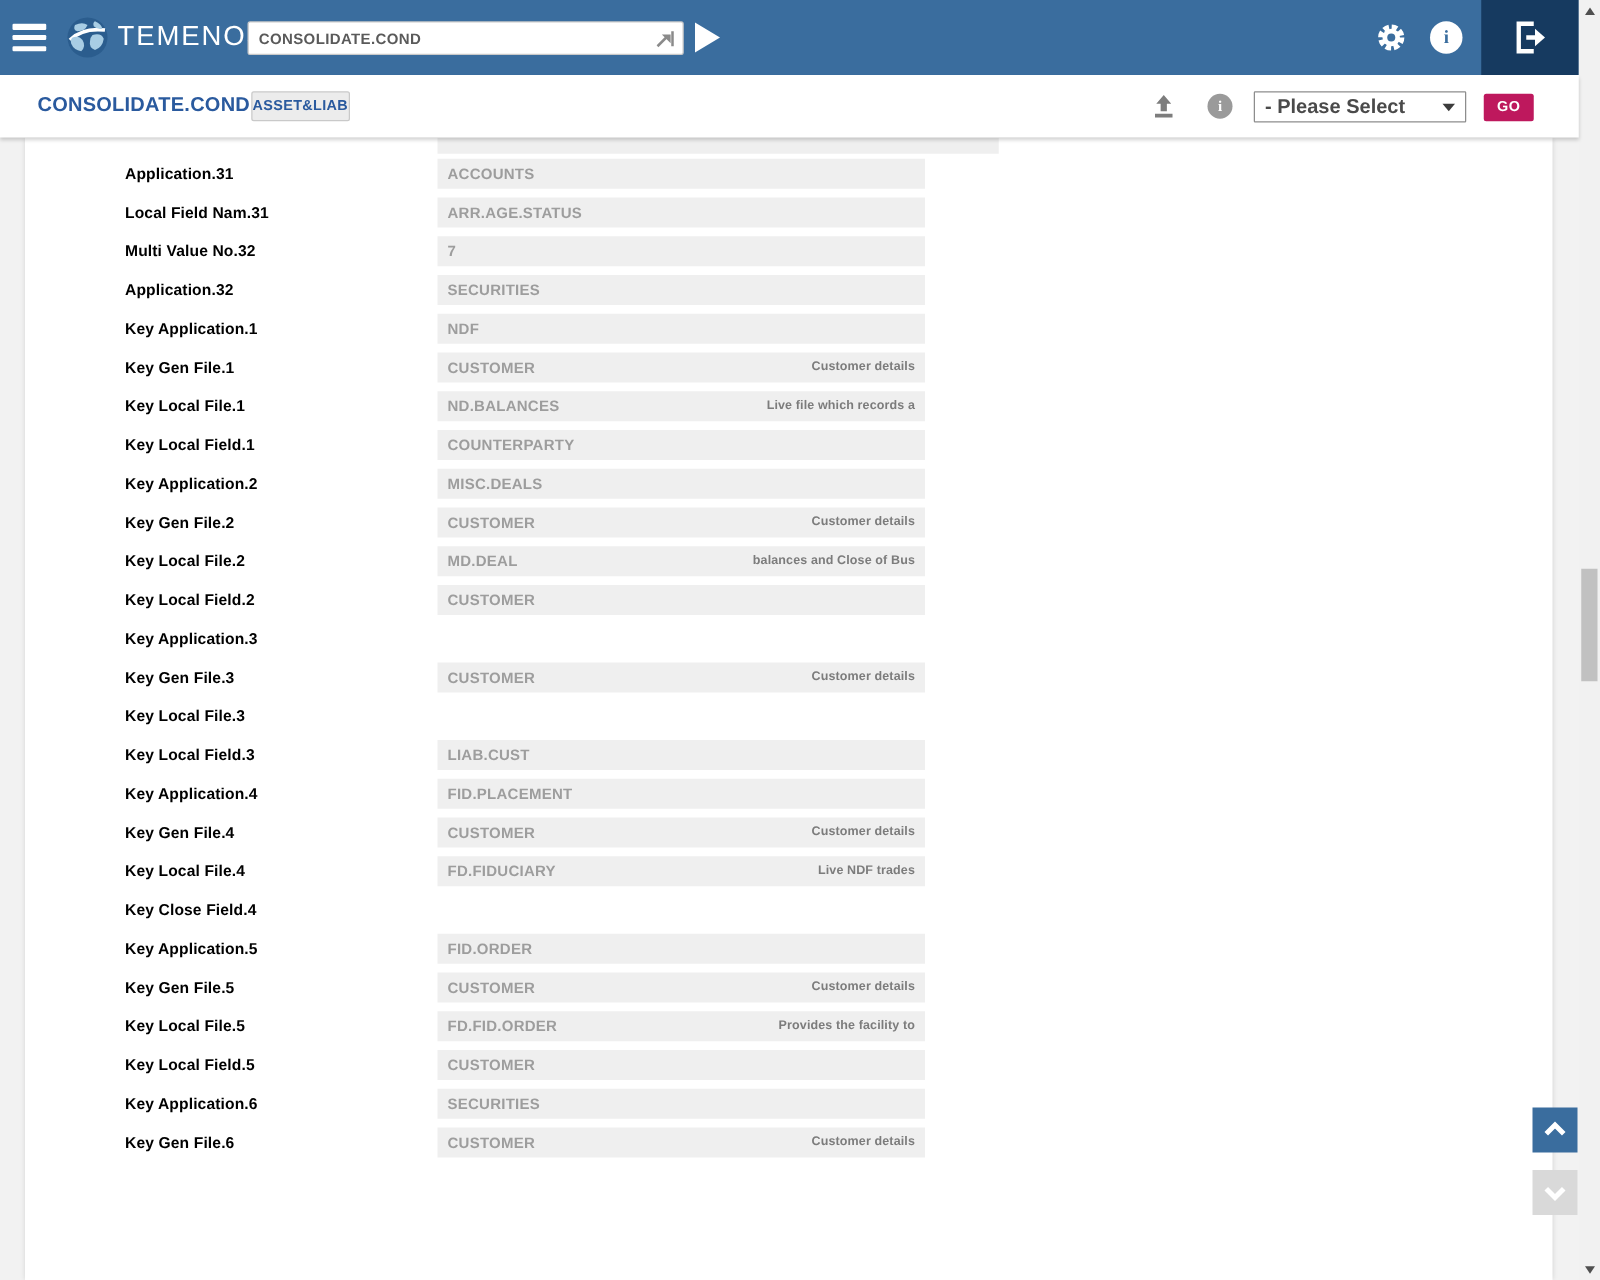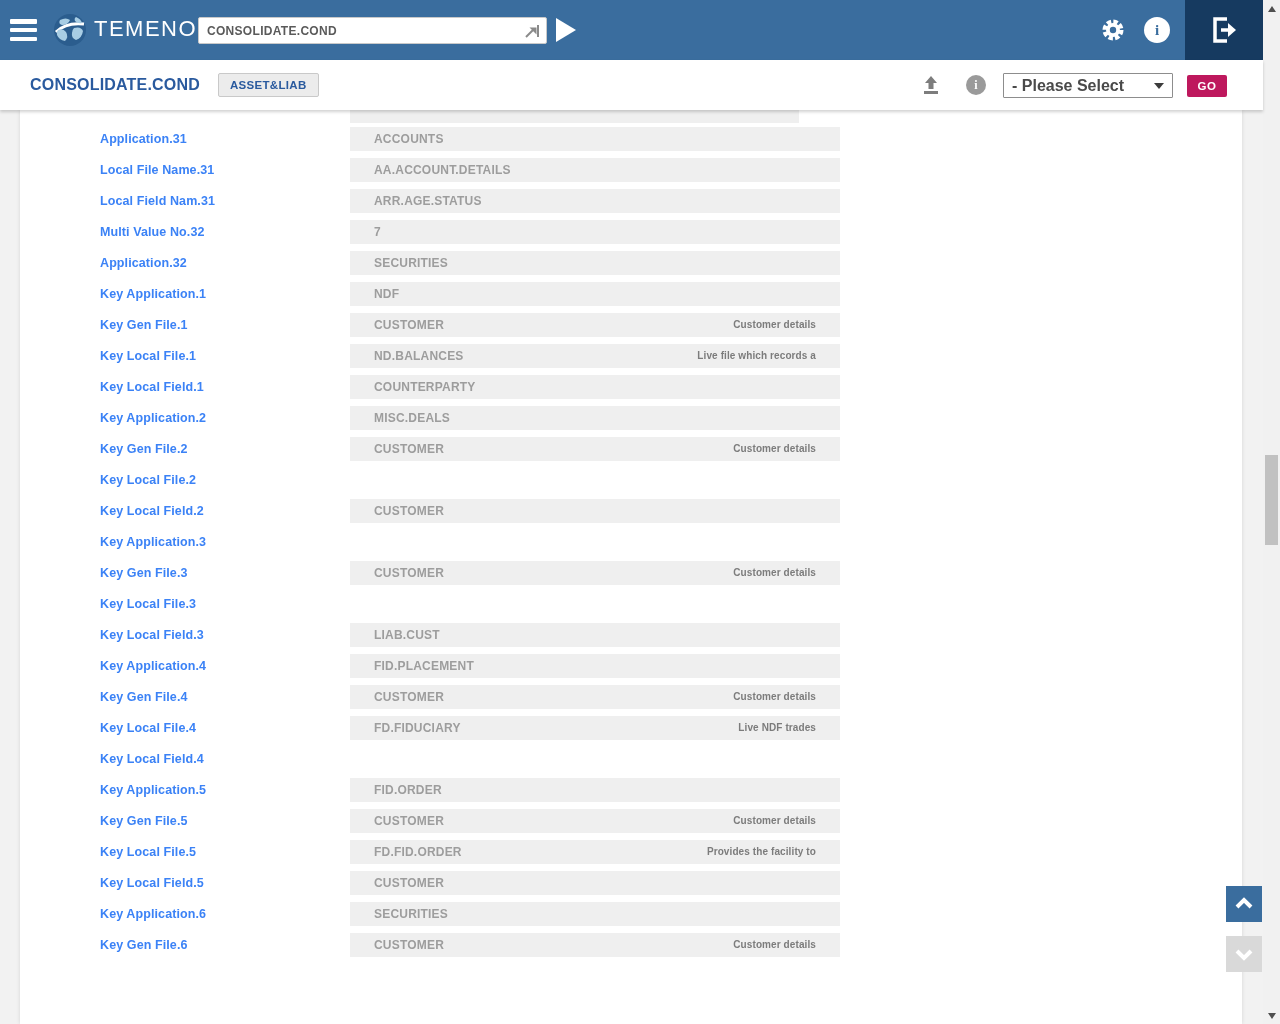--- a/index.html
+++ b/index.html
@@ -31,22 +31,22 @@
     background:#fff; border-radius:50%; color:#3a6d9e; font-weight:bold; font-size:15px;
     display:flex; align-items:center; justify-content:center; cursor:pointer;
     font-family:"Liberation Serif", serif; }
   .signout { position:absolute; left:1185px; top:0; width:78px; height:60px;
     background:#163a60; display:flex; align-items:center; justify-content:center; cursor:pointer; }
 
   
   .toolbar { position:relative; height:50px; background:#fff; flex:0 0 50px;
     box-shadow:0 2px 3px rgba(0,0,0,0.18); z-index:5; display:flex; align-items:center; }
   .title { margin-left:30px; color:#2a5a9e; font-size:16px; font-weight:bold; letter-spacing:0.2px; }
-  .badge { margin-left:18px; background:#ececec; border:1px solid #c9c9c9; color:#2a5a9e;
-    font-size:11.5px; font-weight:bold; padding:5px 11px; border-radius:2px; letter-spacing:0.3px; }
+  .badge { margin-left:1px; background:#ececec; border:1px solid #c9c9c9; color:#2a5a9e;
+    font-size:11.5px; font-weight:bold; padding:5px 0; border-radius:2px; letter-spacing:0.3px; }
   .upload-ic { position:absolute; left:921px; top:15px; cursor:pointer; }
   .info-gray { position:absolute; left:966px; top:15px; width:20px; height:20px;
     background:#9a9a9a; border-radius:50%; color:#fff; font-weight:bold; font-size:12px;
     display:flex; align-items:center; justify-content:center; cursor:pointer;
     font-family:"Liberation Serif", serif; }
   .selectbox { position:absolute; left:1003px; top:13px; width:170px; height:25px;
     background:#fff; border:1px solid #8d8d8d; border-radius:1px; display:flex;
     align-items:center; cursor:pointer; }
   .selectbox .sel-label { flex:1; padding-left:8px; font-size:16px; font-weight:bold; color:#4a4a4a; }
   .caret { width:0; height:0; margin-right:8px;
@@ -57,23 +57,23 @@
     border-radius:2px; letter-spacing:0.5px; cursor:pointer;
     font-family:"Liberation Sans", sans-serif; }
 
   
   .content { position:relative; flex:1; background:#f2f2f2; overflow:hidden; }
   .panel { position:absolute; left:20px; right:21px; top:0; bottom:0; background:#fff;
     box-shadow:0 0 4px rgba(0,0,0,0.12); }
   .partialbar { margin-left:330px; width:449px; height:13px; background:#efefef; }
   .frow { height:31px; display:flex; align-items:center; }
   .flabel { width:330px; padding-left:80px; font-size:12.5px; font-weight:bold;
-    color:#3b82f6; letter-spacing:0.1px; white-space:nowrap; }
-  .fbar { width:490px; height:24px; background:#efefef; display:flex; align-items:center;
-    justify-content:space-between; padding:0 24px; cursor:pointer; }
+    color:#000000; letter-spacing:0.1px; white-space:nowrap; }
+  .fbar { width:390px; height:24px; background:#efefef; display:flex; align-items:center;
+    justify-content:space-between; padding:0 8px; cursor:pointer; }
   .fval { font-size:12px; font-weight:bold; color:#9d9d9d; letter-spacing:0.2px; white-space:nowrap; }
   .fdesc { font-size:10px; font-weight:bold; color:#7c7c7c; letter-spacing:0.1px; white-space:nowrap; }
 
   
   .fab { position:absolute; width:36px; height:36px; display:flex; align-items:center;
     justify-content:center; cursor:pointer; z-index:10; }
   .fab-up { left:1226px; top:886px; background:#3a6d9e; }
   .fab-down { left:1226px; top:936px; background:#d9d9d9; }
 
   
@@ -155,27 +155,20 @@
         <div class="partialbar"></div>
         <div id="rows">
   <div class="frow">
     <div class="flabel">Application.31</div>
     <div class="fbar">
       <span class="fval">ACCOUNTS</span>
       <span class="fdesc"></span>
     </div>
   </div>
 
-  <div class="frow">
-    <div class="flabel">Local File Name.31</div>
-    <div class="fbar">
-      <span class="fval">AA.ACCOUNT.DETAILS</span>
-      <span class="fdesc"></span>
-    </div>
-  </div>
 
   <div class="frow">
     <div class="flabel">Local Field Nam.31</div>
     <div class="fbar">
       <span class="fval">ARR.AGE.STATUS</span>
       <span class="fdesc"></span>
     </div>
   </div>
 
   <div class="frow">
@@ -239,20 +232,24 @@
   <div class="frow">
     <div class="flabel">Key Gen File.2</div>
     <div class="fbar">
       <span class="fval">CUSTOMER</span>
       <span class="fdesc">Customer details</span>
     </div>
   </div>
 
   <div class="frow">
     <div class="flabel">Key Local File.2</div>
+    <div class="fbar">
+      <span class="fval">MD.DEAL</span>
+      <span class="fdesc">balances and Close of Bus</span>
+    </div>
   </div>
 
   <div class="frow">
     <div class="flabel">Key Local Field.2</div>
     <div class="fbar">
       <span class="fval">CUSTOMER</span>
       <span class="fdesc"></span>
     </div>
   </div>
 
@@ -298,21 +295,21 @@
 
   <div class="frow">
     <div class="flabel">Key Local File.4</div>
     <div class="fbar">
       <span class="fval">FD.FIDUCIARY</span>
       <span class="fdesc">Live NDF trades</span>
     </div>
   </div>
 
   <div class="frow">
-    <div class="flabel">Key Local Field.4</div>
+    <div class="flabel">Key Close Field.4</div>
   </div>
 
   <div class="frow">
     <div class="flabel">Key Application.5</div>
     <div class="fbar">
       <span class="fval">FID.ORDER</span>
       <span class="fdesc"></span>
     </div>
   </div>
 

